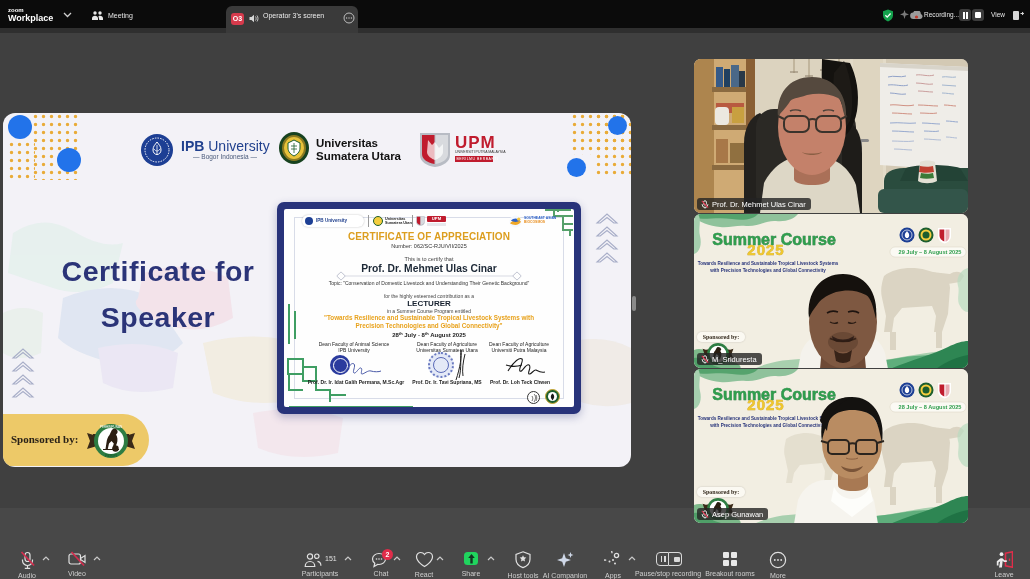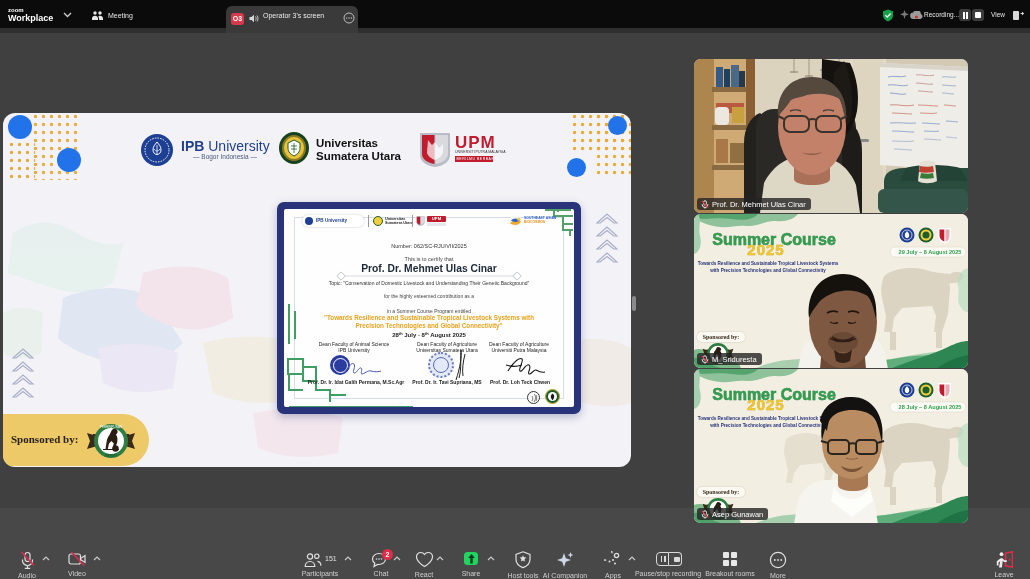--- a/index.html
+++ b/index.html
@@ -133,20 +133,21 @@
         <path d="M1 1h30v22c0 7-7 11-15 12C8 34 1 30 1 23z" fill="#b8bcc4"></path>
         <path d="M3 3h12.5v29C9 31 3 27.5 3 22z" fill="#c01c2e"></path>
         <path d="M16.5 3H29v19c0 5.5-6 9-12.5 10z" fill="#d8dade"></path>
         <path d="M9 8l4 5 3-3 4 6 4-4v8c0 4-5 7-8 8-3-1-8-4-8-8z" fill="#fff" opacity="0.7"></path>
       </svg>
     <div class="abs" style="left:452px;top:21px;font-size:17px;line-height:17px;font-weight:bold;color:#c01c2e;letter-spacing:1px;">UPM</div>
     <div class="abs" style="left:452px;top:37px;font-size:3.5px;color:#333;">UNIVERSITI PUTRA MALAYSIA</div>
     <div class="abs" style="left:452px;top:43px;width:38px;height:6px;background:#c01c2e;"></div>
     <div class="abs" style="left:453.5px;top:44px;font-size:3.5px;color:#fff;letter-spacing:0.5px;">BERILMU BERBAKTI</div>
 
+    <div class="abs" style="left:20px;top:135px;width:270px;text-align:center;font-weight:bold;color:#2b3478;font-size:28.5px;line-height:46px;letter-spacing:0.5px;">Certificate for<br>Speaker</div>
 
     <svg class="abs" style="left:8px;top:234px;" width="24" height="52" viewBox="0 0 24 52">
       <g fill="none" stroke="#a8aec8" stroke-width="1.1">
         <path d="M2 11L12 2l10 9-3.2 0L12 5.5 5.2 11zM2 24L12 15l10 9-3.2 0L12 18.5 5.2 24zM2 37L12 28l10 9-3.2 0L12 31.5 5.2 37zM2 50L12 41l10 9-3.2 0L12 44.5 5.2 50z"></path>
       </g>
     </svg>
 
     <svg class="abs" style="left:592px;top:99px;" width="24" height="52" viewBox="0 0 24 52">
       <g fill="none" stroke="#a8aec8" stroke-width="1.1">
         <path d="M2 11L12 2l10 9-3.2 0L12 5.5 5.2 11zM2 24L12 15l10 9-3.2 0L12 18.5 5.2 24zM2 37L12 28l10 9-3.2 0L12 31.5 5.2 37zM2 50L12 41l10 9-3.2 0L12 44.5 5.2 50z"></path>
@@ -192,25 +193,27 @@
             <circle cx="11.5" cy="4.5" r="1.8" fill="#f5c63e"></circle>
           </svg>
         <div class="abs" style="left:240px;top:7px;font-size:3.4px;line-height:4px;color:#2e62c8;font-weight:bold;">SOUTHEAST ASIAN<br><span style="color:#e88c1a;">BIOCOSMOS</span></div>
 
         <svg class="abs" style="left:52px;top:62px;" width="186" height="10" viewBox="0 0 186 10">
             <path d="M9 5h168" stroke="#c8ccd8" stroke-width="0.7"></path>
             <rect x="2" y="2" width="6" height="6" rx="1" transform="rotate(45 5 5)" fill="none" stroke="#b0b4c4" stroke-width="0.8"></rect>
             <rect x="178" y="2" width="6" height="6" rx="1" transform="rotate(45 181 5)" fill="none" stroke="#b0b4c4" stroke-width="0.8"></rect>
           </svg>
 
+        <div class="abs ctr" style="top:22px;font-size:10px;font-weight:bold;color:#dc9e1f;letter-spacing:0.1px;">CERTIFICATE OF APPRECIATION</div>
         <div class="abs ctr" style="top:34px;font-size:5.5px;color:#333;">Number: 062/SC-RJU/VII/2025</div>
         <div class="abs ctr" style="top:47px;font-size:5.5px;color:#444;">This is to certify that</div>
         <div class="abs ctr" style="top:54px;font-size:10.3px;font-weight:bold;color:#1c2836;">Prof. Dr. Mehmet Ulas Cinar</div>
         <div class="abs ctr" style="top:71px;font-size:5px;color:#333;">Topic: "Conservation of Domestic Livestock and Understanding Their Genetic Background"</div>
         <div class="abs ctr" style="top:84px;font-size:5px;color:#444;">for the highly esteemed contribution as a</div>
+        <div class="abs ctr" style="top:90px;font-size:8px;font-weight:bold;color:#16202e;">LECTURER</div>
         <div class="abs ctr" style="top:99px;font-size:5px;color:#444;">in a  Summer Course Program entitled</div>
         <div class="abs ctr" style="top:105px;font-size:6.3px;line-height:8px;font-weight:bold;color:#e8a21c;">"Towards Resilience and Sustainable Tropical Livestock Systems with<br>Precision Technologies and Global Connectivity"</div>
         <div class="abs ctr" style="top:122px;font-size:6px;font-weight:bold;color:#222;">28<span style="font-size:4px;vertical-align:2px;">th</span> July - 8<span style="font-size:4px;vertical-align:2px;">th</span> August 2025</div>
 
         <div class="abs" style="left:20px;top:133px;width:100px;text-align:center;font-size:5px;line-height:5.8px;color:#222;">Dean Faculty of Animal Science<br>IPB University</div>
         <div class="abs" style="left:120px;top:133px;width:86px;text-align:center;font-size:5px;line-height:5.8px;color:#222;">Dean Faculty of Agriculture<br>Universitas Sumatera Utara</div>
         <div class="abs" style="left:192px;top:133px;width:86px;text-align:center;font-size:5px;line-height:5.8px;color:#222;">Dean Faculty of Agriculture<br>Universiti Putra Malaysia</div>
 
         <div class="abs" style="left:46px;top:146px;width:20px;height:20px;border-radius:50%;background:#2b3b9e;"></div>
         <div class="abs" style="left:48.5px;top:148.5px;width:15px;height:15px;border-radius:50%;border:1px solid #fff;"></div>

